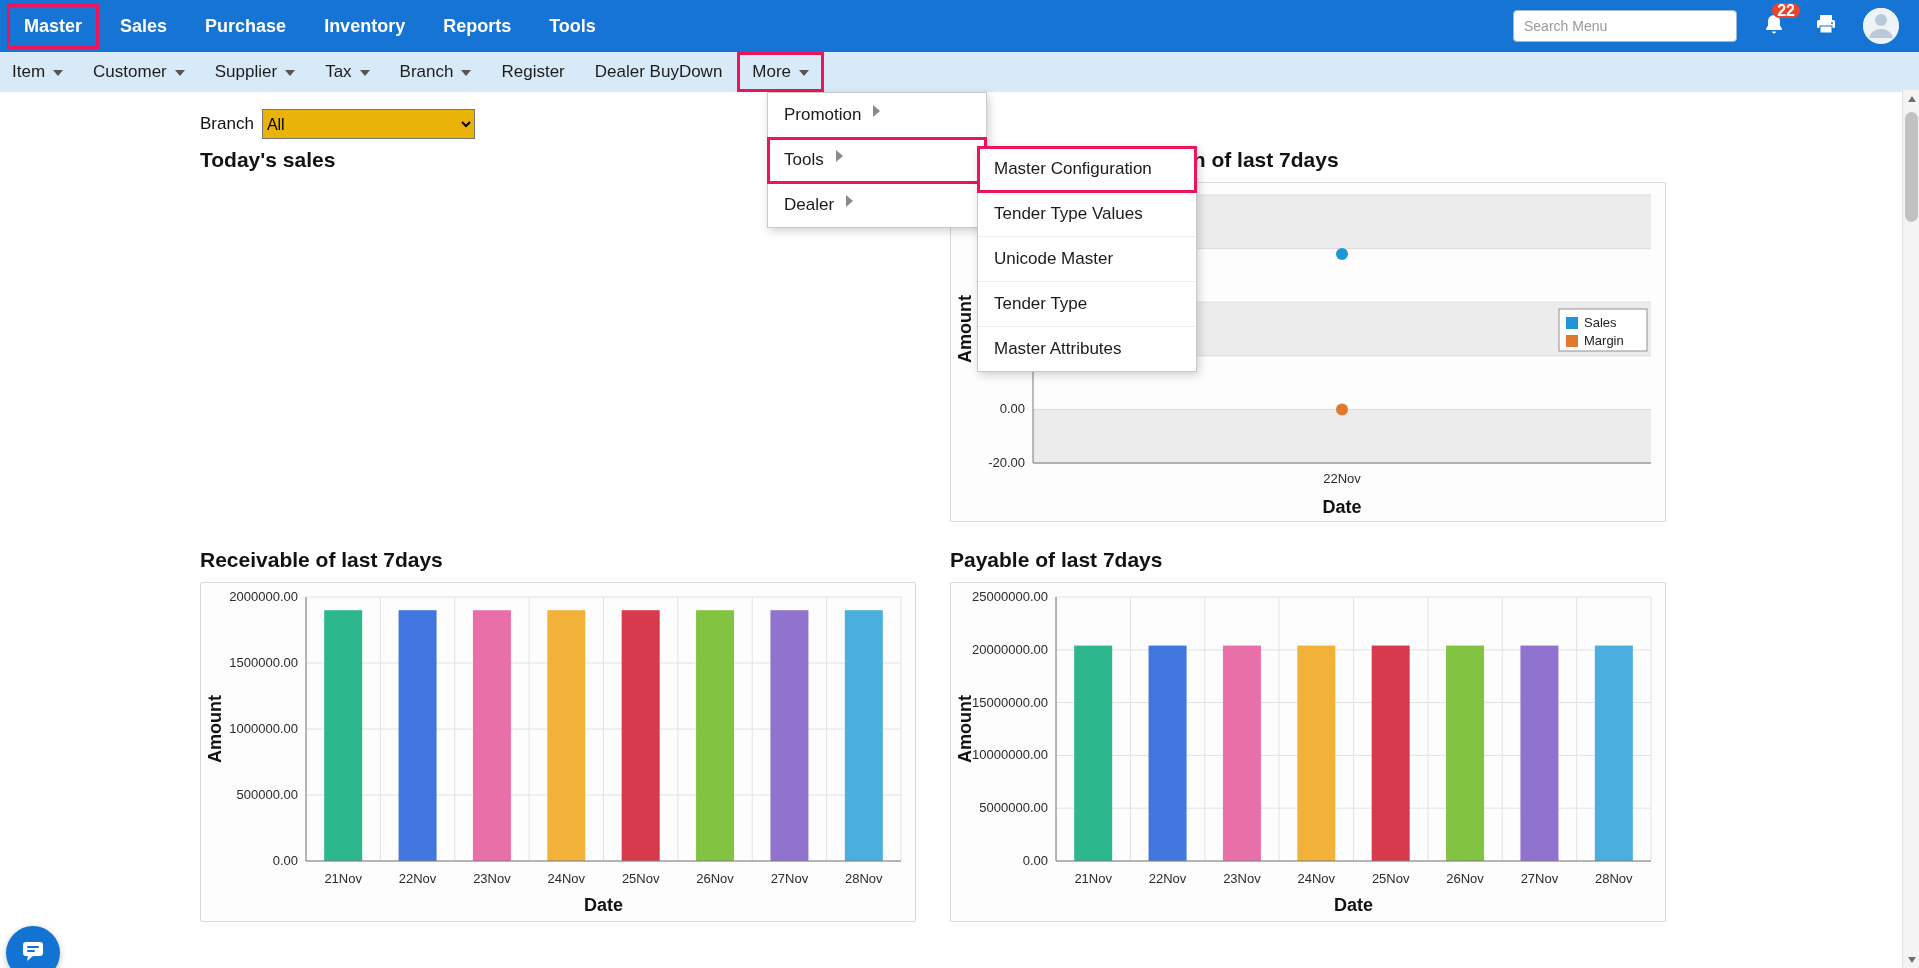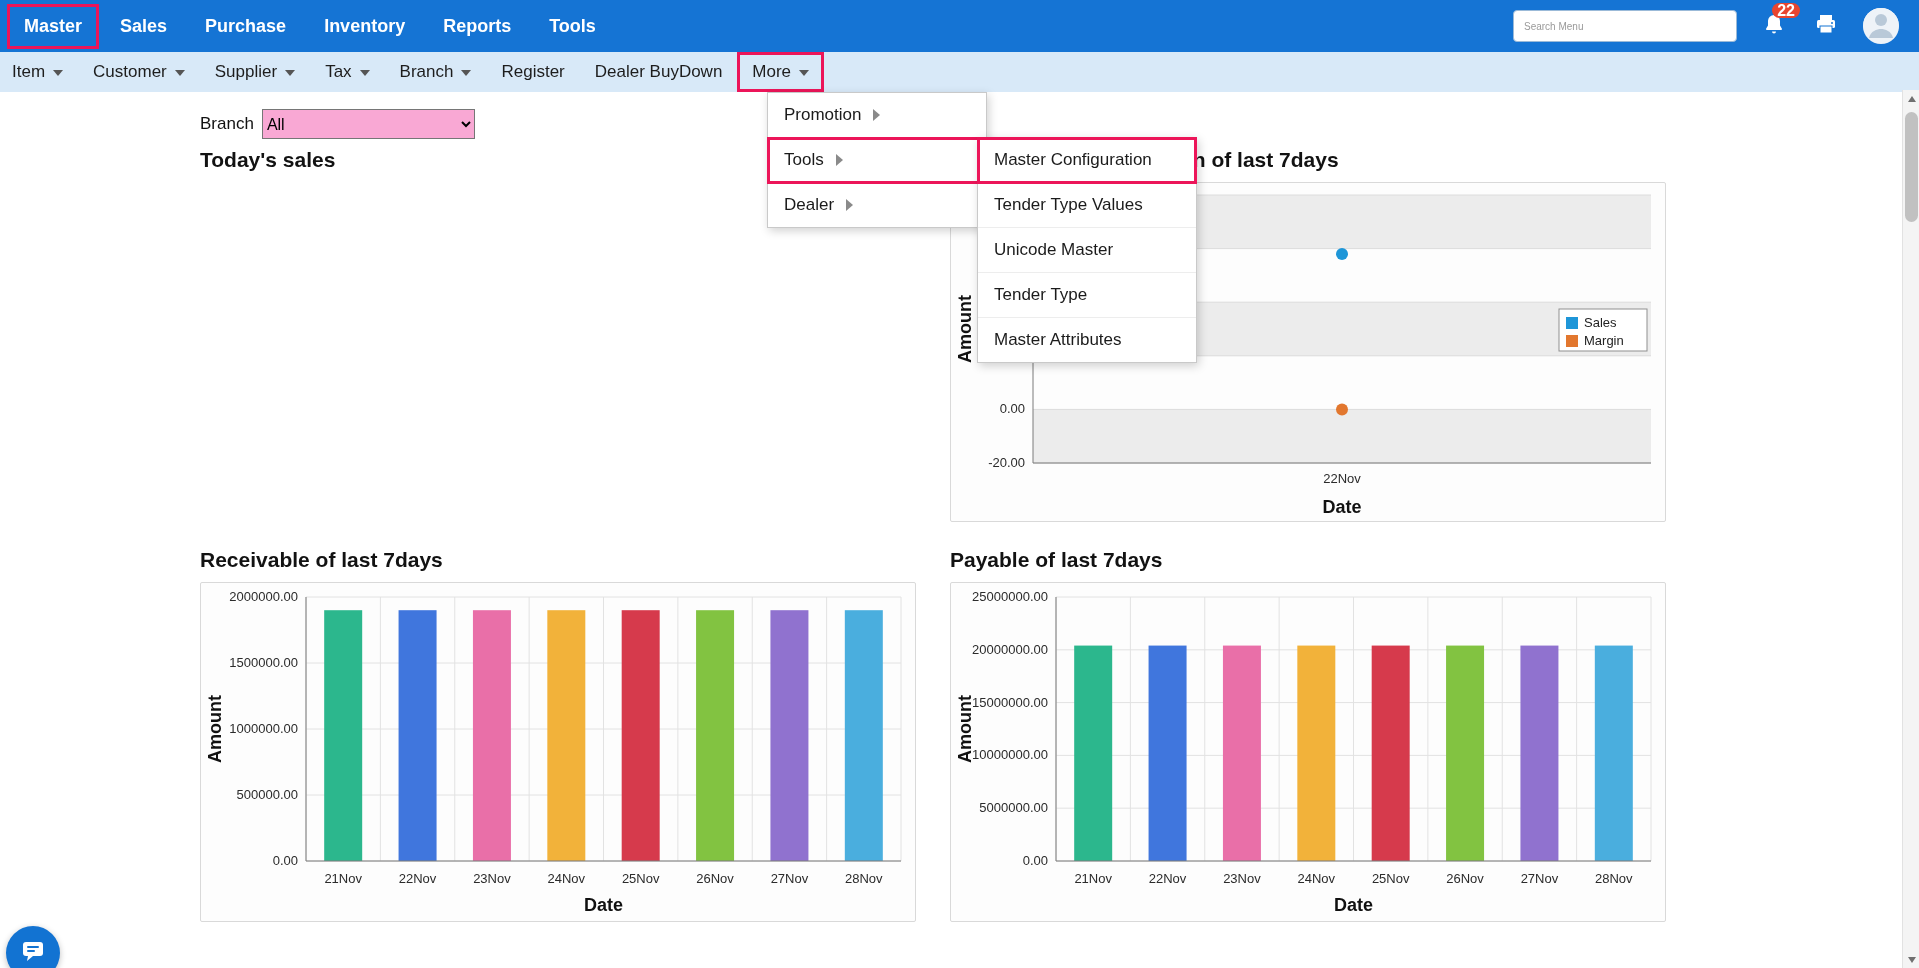--- a/index.html
+++ b/index.html
@@ -14,54 +14,54 @@
 
   
   .topnav{height:52px;background:var(--topnav);display:flex;align-items:center;
     padding:0 16px 0 10px;position:relative;z-index:50}
   .topnav-items{display:flex;align-items:flex-end;gap:10px}
   .nav-item{color:#fff;font-weight:bold;font-size:18px;padding:9px 14px;
     cursor:pointer;white-space:nowrap}
   .hl-box{outline:3px solid var(--hl);outline-offset:0}
   .topnav-right{margin-left:auto;display:flex;align-items:center;gap:22px;padding-right:4px}
   .search-input{width:224px;height:32px;border:1px solid #9bbad8;border-radius:4px;
-    padding:0 10px;font-size:10px;color:#333;background:#fff;outline:none}
+    padding:0 10px;font-size:14px;color:#333;background:#fff;outline:none}
   .search-input::placeholder{color:#9a9a9a}
   .icon-btn{position:relative;width:30px;height:30px;display:flex;align-items:center;
     justify-content:center;cursor:pointer}
   .badge{position:absolute;top:-8px;right:-11px;background:#e8452f;color:#fff;font-size:16px;
     font-weight:bold;border-radius:9px;padding:1px 5px;line-height:13px}
   .avatar{width:36px;height:36px;border-radius:50%;background:#eef3f8;display:flex;
     align-items:center;justify-content:center;overflow:hidden;cursor:pointer}
 
   
   .subnav{height:40px;background:var(--subnav);display:flex;align-items:center;
     padding:0 0;gap:6px;position:relative;z-index:45}
   .subnav-item{font-size:17px;color:#1d1d1d;padding:7px 12px;display:flex;align-items:center;
     gap:8px;cursor:pointer;white-space:nowrap}
   .caret{width:0;height:0;border-left:5px solid transparent;border-right:5px solid transparent;
     border-top:6px solid #555;margin-top:2px}
 
   
   .menu{position:absolute;background:#fff;border:1px solid #c9c9c9;
     box-shadow:2px 3px 9px rgba(0,0,0,.18);z-index:60;width:220px}
   #more-menu{top:92px;left:767px}
-  #tools-submenu{top:137px;left:977px}
-  .menu-item{padding:12px 16px;font-size:17px;color:#1b1b1b;display:flex;align-items:center;
+  #tools-submenu{top:146px;left:977px}
+  .menu-item{padding:12px 16px;font-size:17px;color:#1b1b1b;display:flex;align-items:flex-start;
     cursor:pointer;border-bottom:1px solid #ededed;background:#fff}
   .menu-item:last-child{border-bottom:none}
   .menu-item.hl-box{outline-offset:-2px;position:relative;z-index:2}
   .arrow-right{width:0;height:0;border-top:6px solid transparent;border-bottom:6px solid transparent;
     border-left:7px solid #8a8a8a;margin-left:12px}
 
   
   .content{position:relative;padding:16px 0 0 200px}
   .branch-row{display:flex;align-items:center;gap:8px;font-size:17px;color:#111;
     margin-bottom:2px;height:32px}
-  select.branch{width:213px;height:30px;font-size:16px;border:1px solid #767676;background:#f9a8d4}
+  select.branch{width:213px;height:30px;font-size:16px;border:1px solid #767676;background:#eab308}
   .grid{display:grid;grid-template-columns:718px 718px;column-gap:32px;row-gap:20px;margin-top:2px}
   .cell h2{font-size:21px;font-weight:bold;color:#121212;margin:6px 0 10px;white-space:nowrap;
     overflow:hidden}
   .card{width:716px;border:1px solid var(--border);background:#fdfdfd;border-radius:2px}
   .sales-card{height:340px;padding:12px 14px;font-size:17px;color:#222}
   .chart-card{height:340px}
   svg text{font-family:"Liberation Sans",sans-serif}
 
   
   .chat-fab{position:absolute;left:6px;bottom:-12px;width:54px;height:54px;border-radius:50%;

